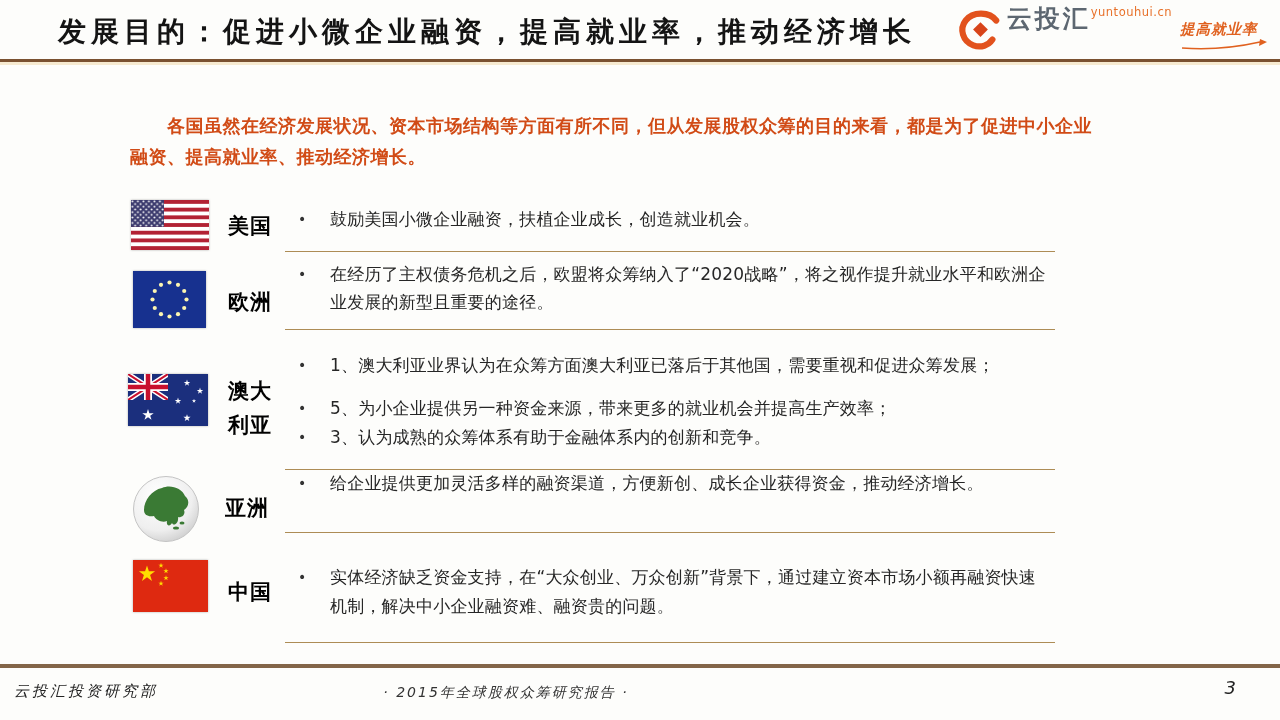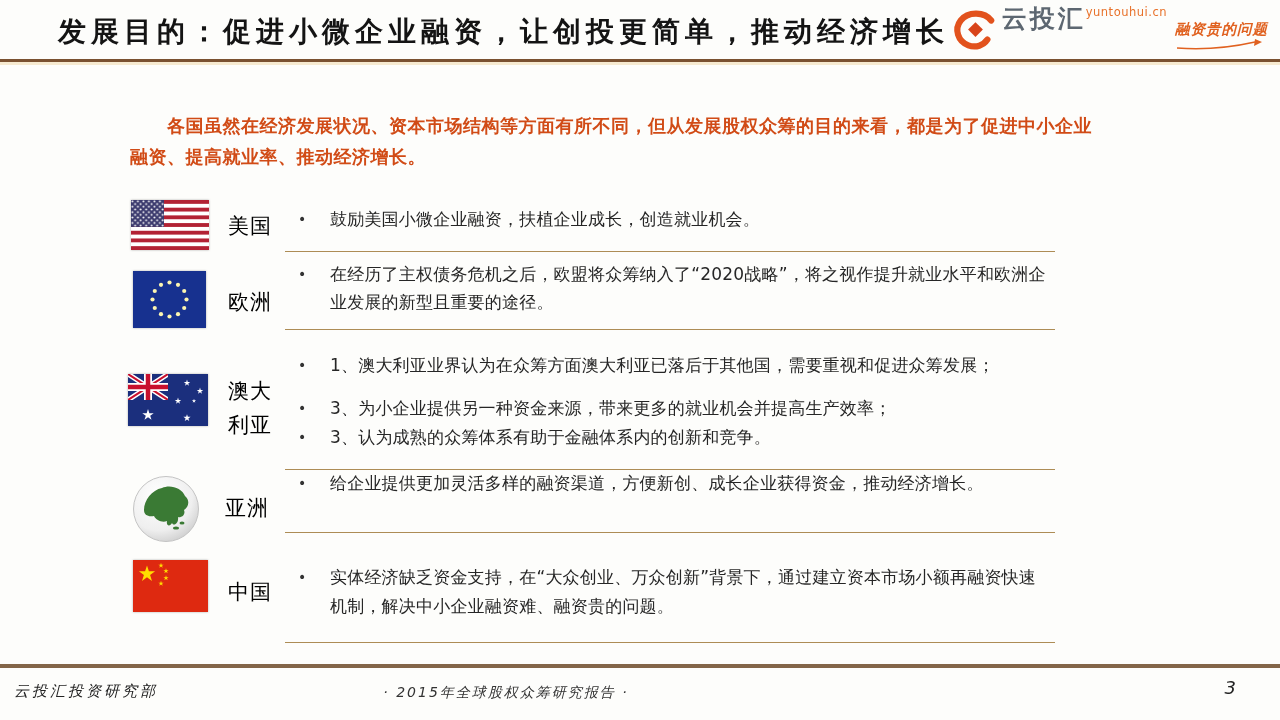--- a/index.html
+++ b/index.html
@@ -25,51 +25,51 @@
   
   .intro{
     position:absolute;left:130px;top:110px;width:978px;
     font-size:18px;font-weight:700;color:#d14b16;line-height:31px;
     text-indent:37px;letter-spacing:.5px;
   }
   
   .flag{position:absolute;filter:drop-shadow(0 0 1px rgba(0,0,0,.3));}
   .flag svg{display:block;}
   .country{
-    position:absolute;left:228px;font-size:21px;font-weight:400;color:#000;
+    position:absolute;left:228px;font-size:21px;font-weight:700;color:#000;
     letter-spacing:1px;line-height:32px;
   }
   .country.two-line{width:48px;line-height:34px;}
   .pts{position:absolute;left:295px;width:758px;font-size:17px;color:#262626;}
   .pt{position:relative;padding-left:35px;letter-spacing:.2px;}
   .pt::before{content:"\2022";position:absolute;left:3px;top:0px;font-size:14px;color:#333;}
   .sep{position:absolute;left:285px;width:770px;height:0;border-top:1px solid #ad8c55;}
   
   .fline{position:absolute;left:0;top:664px;width:1280px;height:4px;background:#836548;}
   .footer-left{position:absolute;left:14px;top:682px;font-size:15px;font-style:italic;color:#222;letter-spacing:3px;}
   .footer-center{position:absolute;left:0;top:684px;width:1012px;text-align:center;font-size:14px;font-style:italic;color:#333;letter-spacing:2px;}
   .footer-page{position:absolute;right:44px;top:677px;font-size:18px;font-style:italic;color:#222;}
 </style>
 </head>
 <body>
 
 <div id="slide">
 
-  <div class="title">发展目的：促进小微企业融资，让创投更简单，推动经济增长</div>
+  <div class="title">发展目的：促进小微企业融资，提高就业率，推动经济增长</div>
   <div class="logo-wrap">
     <svg class="logo-icon" viewBox="0 0 48 44">
       <path d="M41,11 C34,2 17,1 9,11 C2,20 6,33 17,37 C25,40 33,37 37,31" fill="none" stroke="#e2521d" stroke-width="6.5" stroke-linecap="round"></path>
       <rect x="19" y="15" width="11" height="11" transform="rotate(45 24.5 20.5)" fill="#d8441a"></rect>
     </svg>
     <div class="logo-col">
       <span class="brand-name">云投汇</span>
       <span class="brand-domain">yuntouhui.cn</span>
     </div>
     <div class="tagline-col">
-      <span class="brand-tagline">融资贵的问题</span>
+      <span class="brand-tagline">提高就业率</span>
       <svg class="tag-arrow" width="88" height="12" viewBox="0 0 88 12">
         <path d="M2,9 C30,11 58,8 80,3" fill="none" stroke="#e0611f" stroke-width="1.6"></path>
         <polygon points="80,0 87,3 79,7" fill="#e0611f"></polygon>
       </svg>
     </div>
   </div>
   <div class="hline1"></div>
   <div class="hline2"></div>
 
   <div class="intro">各国虽然在经济发展状况、资本市场结构等方面有所不同，但从发展股权众筹的目的来看，都是为了促进中小企业融资、提高就业率、推动经济增长。</div>
@@ -146,21 +146,21 @@
       <use href="#au-star" transform="translate(59,9) scale(3.4)"></use>
       <use href="#au-star" transform="translate(72,17) scale(3.4)"></use>
       <use href="#au-star" transform="translate(50,27) scale(3.4)"></use>
       <use href="#au-star" transform="translate(66,27) scale(2.2)"></use>
       <use href="#au-star" transform="translate(59,44) scale(3.8)"></use>
     </svg>
   </div>
   <div class="country two-line" style="top:374px;">澳大利亚</div>
   <div class="pts" style="top:353px;">
     <div class="pt" style="line-height:24px;margin-bottom:19px;">1、澳大利亚业界认为在众筹方面澳大利亚已落后于其他国，需要重视和促进众筹发展；</div>
-    <div class="pt" style="line-height:24px;margin-bottom:5px;">3、为小企业提供另一种资金来源，带来更多的就业机会并提高生产效率；</div>
+    <div class="pt" style="line-height:24px;margin-bottom:5px;">5、为小企业提供另一种资金来源，带来更多的就业机会并提高生产效率；</div>
     <div class="pt" style="line-height:24px;">3、认为成熟的众筹体系有助于金融体系内的创新和竞争。</div>
   </div>
   <div class="sep" style="top:469px;"></div>
 
   <div class="flag" style="left:132px;top:474px;filter:none;">
     <svg width="68" height="70" viewBox="0 0 68 70">
       <defs>
         <radialGradient id="globeg" cx="38%" cy="30%" r="75%">
           <stop offset="0%" stop-color="#ffffff"></stop>
           <stop offset="70%" stop-color="#efefef"></stop>

